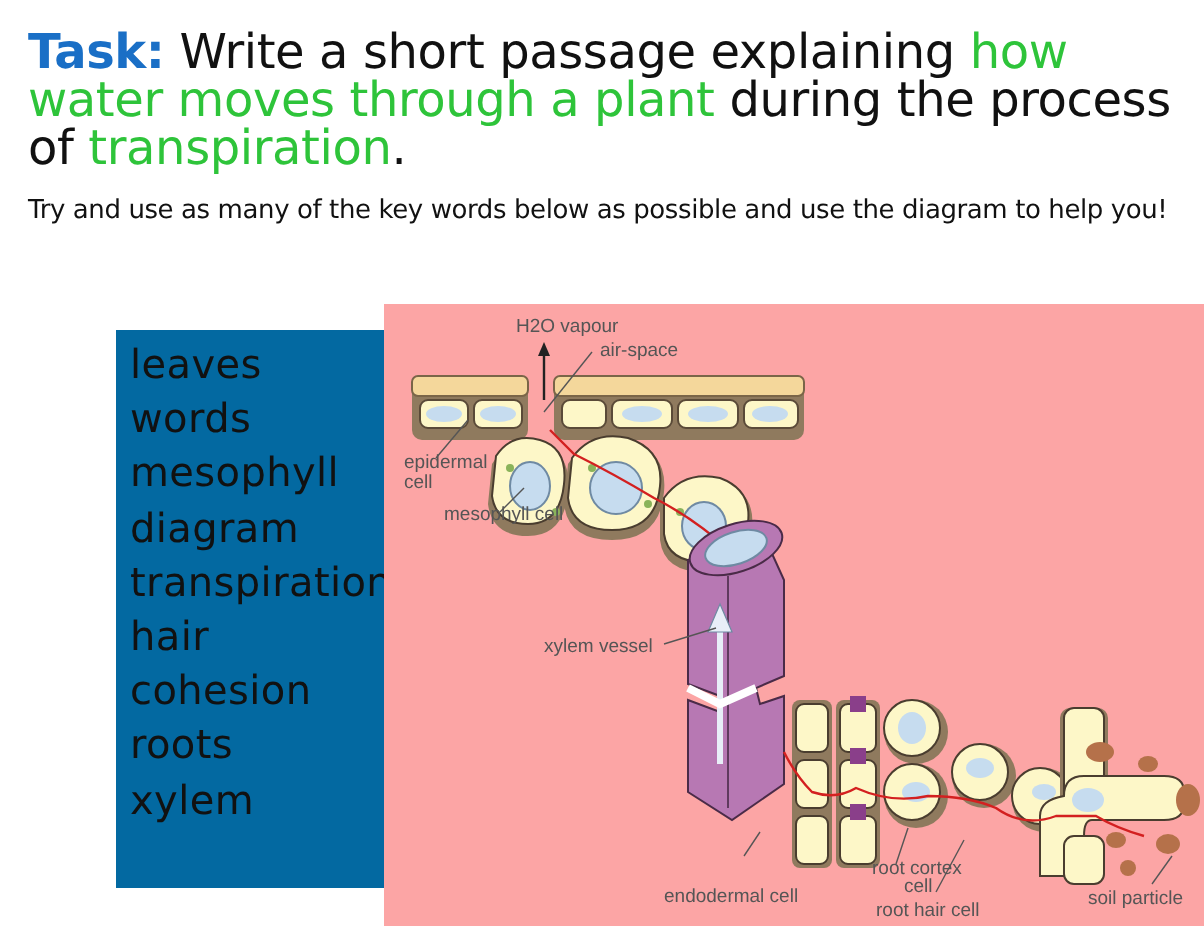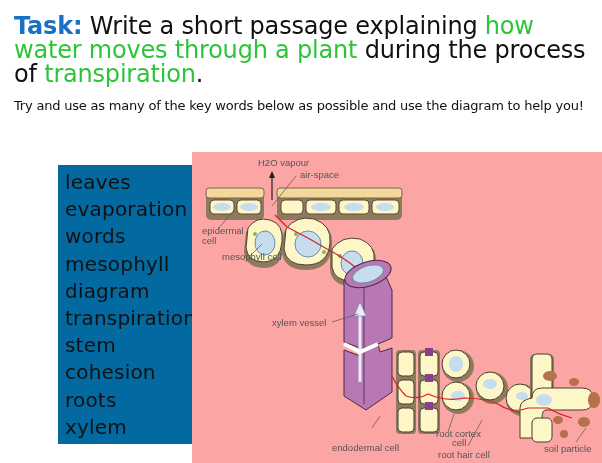--- a/index.html
+++ b/index.html
@@ -21,26 +21,25 @@
 
 <div class="task">
   <span class="lbl">Task:</span><span> Write a short passage explaining </span><span class="hl">how water moves through a plant</span><span> during the process of </span><span class="hl">transpiration</span><span>.</span>
 </div>
 
 <div class="instr">Try and use as many of the key words below as possible and use the diagram to help you!</div>
 
 <div class="keybox">
   <ul>
     <li>leaves</li>
-    <li>evaporation</li>
     <li>words</li>
     <li>mesophyll</li>
     <li>diagram</li>
     <li>transpiration</li>
-    <li>stem</li>
+    <li>hair</li>
     <li>cohesion</li>
     <li>roots</li>
     <li>xylem</li>
   </ul>
 </div>
 
 <div class="diagram">
   <svg viewBox="0 0 410 311" xmlns="http://www.w3.org/2000/svg">
 
     <g>

